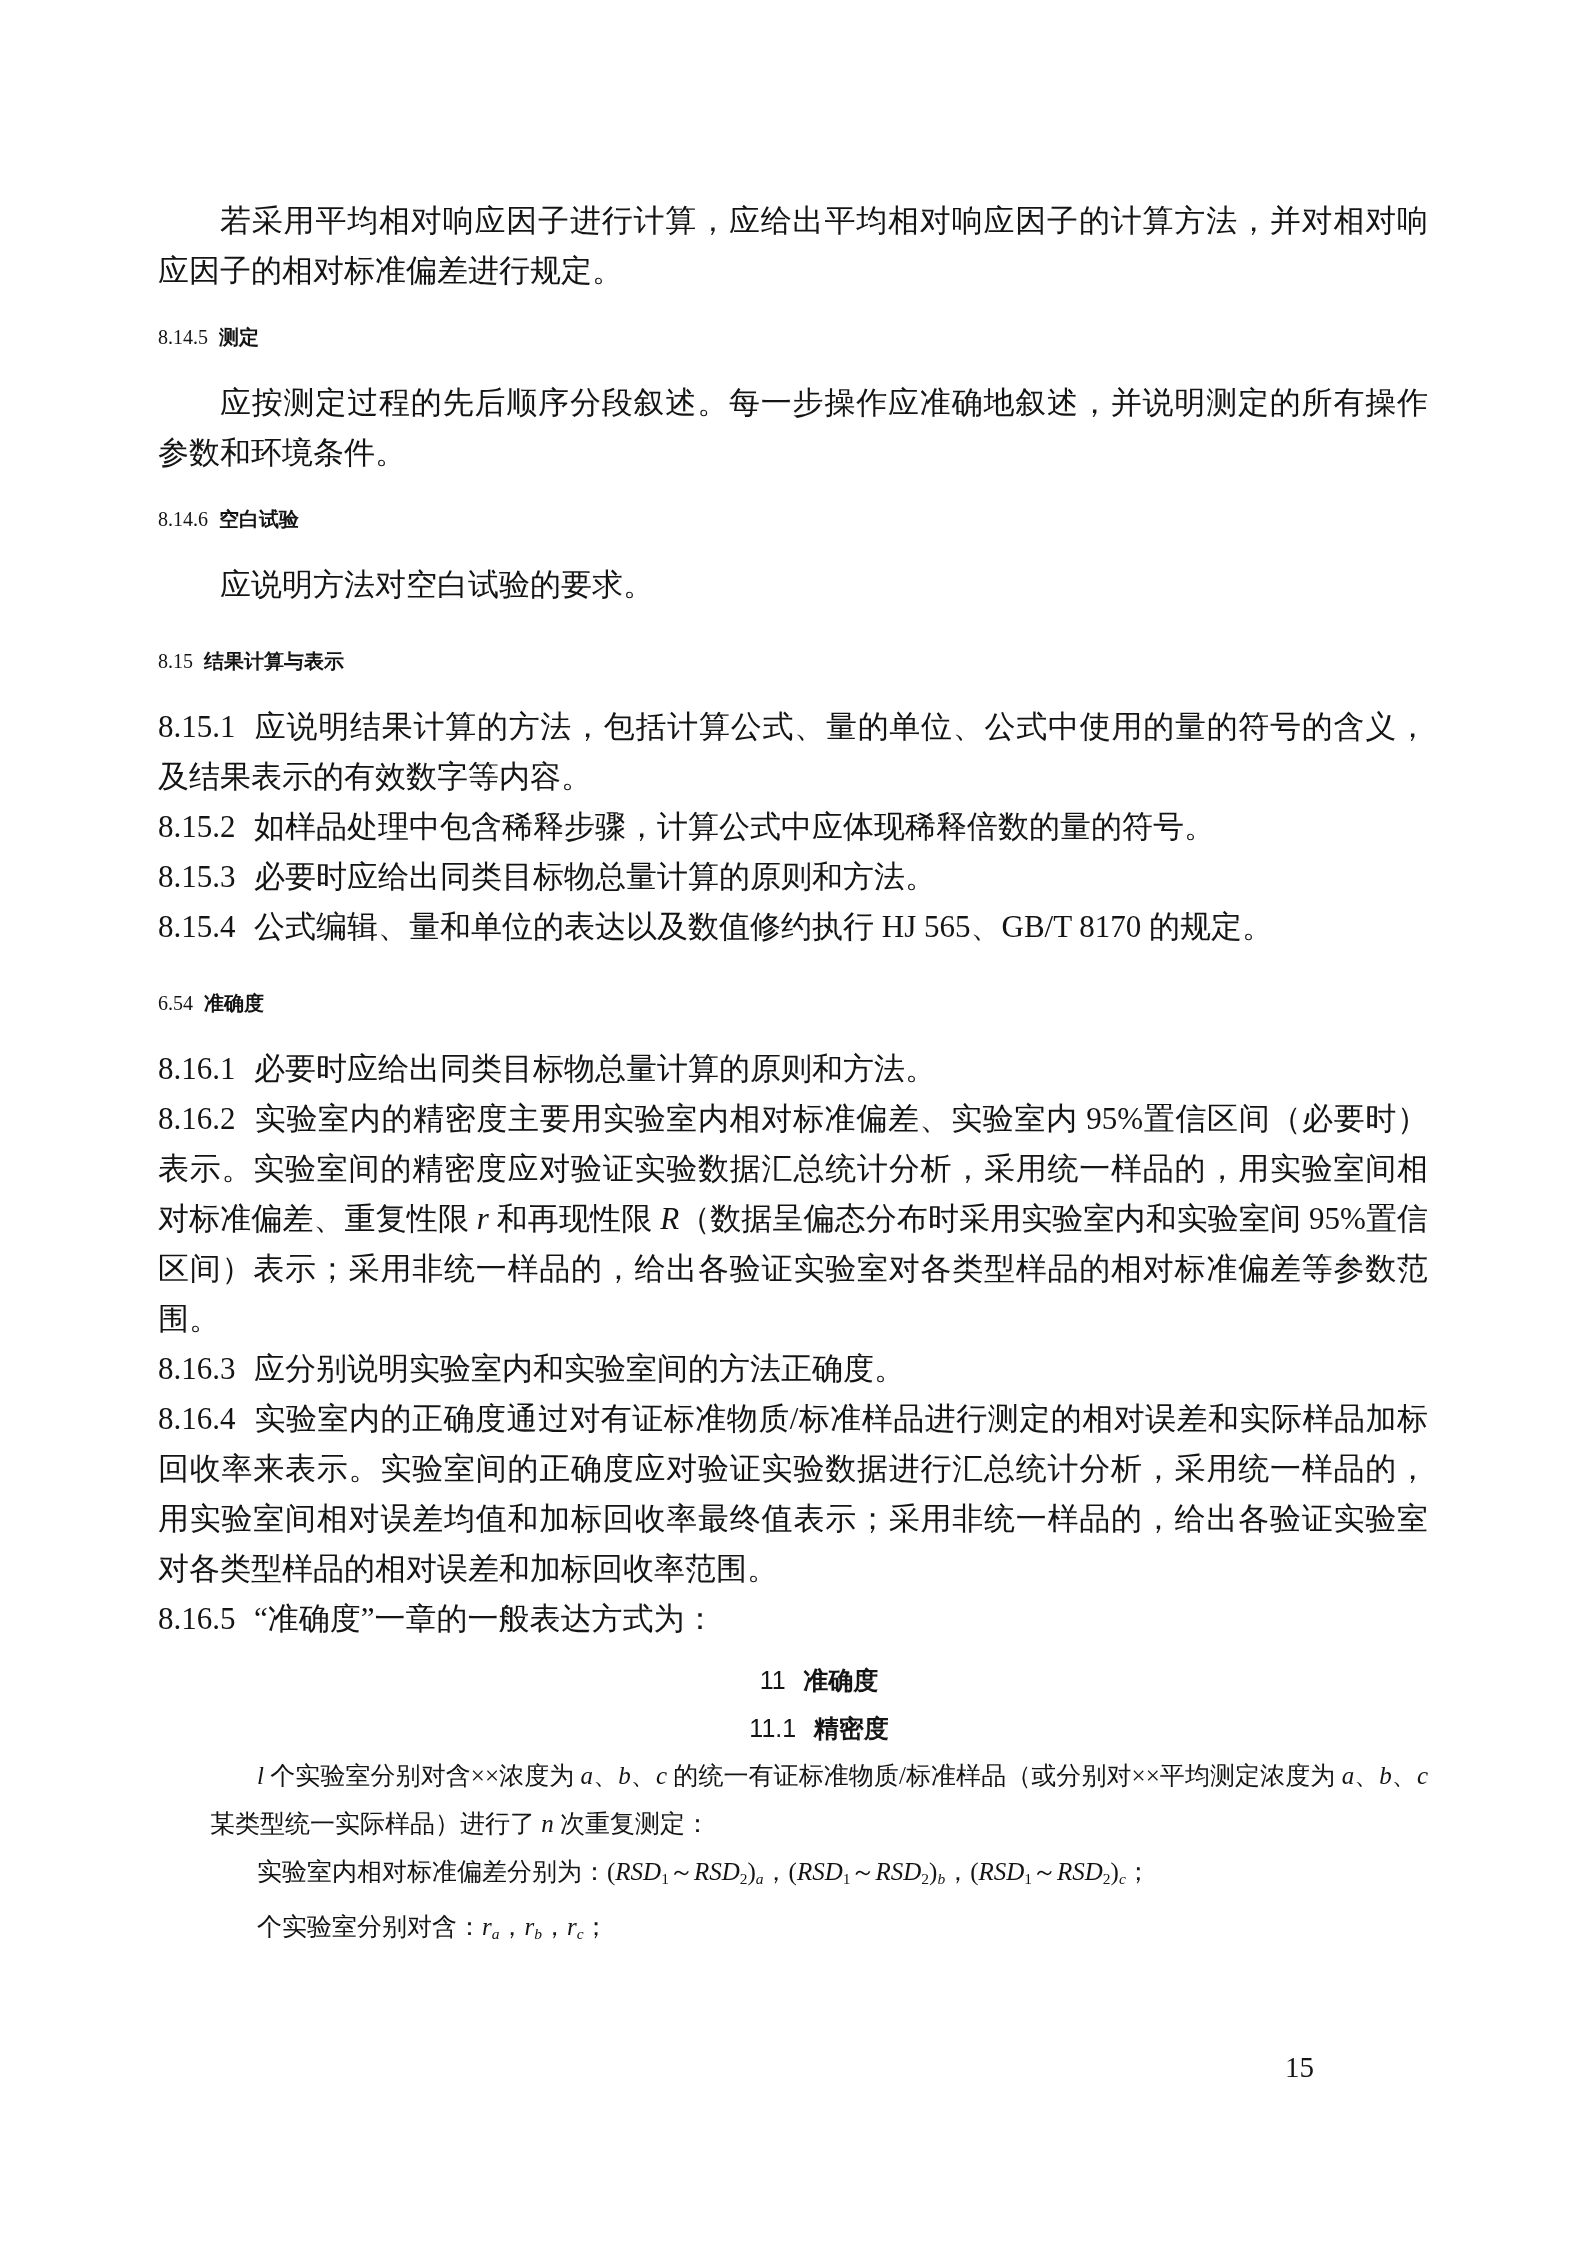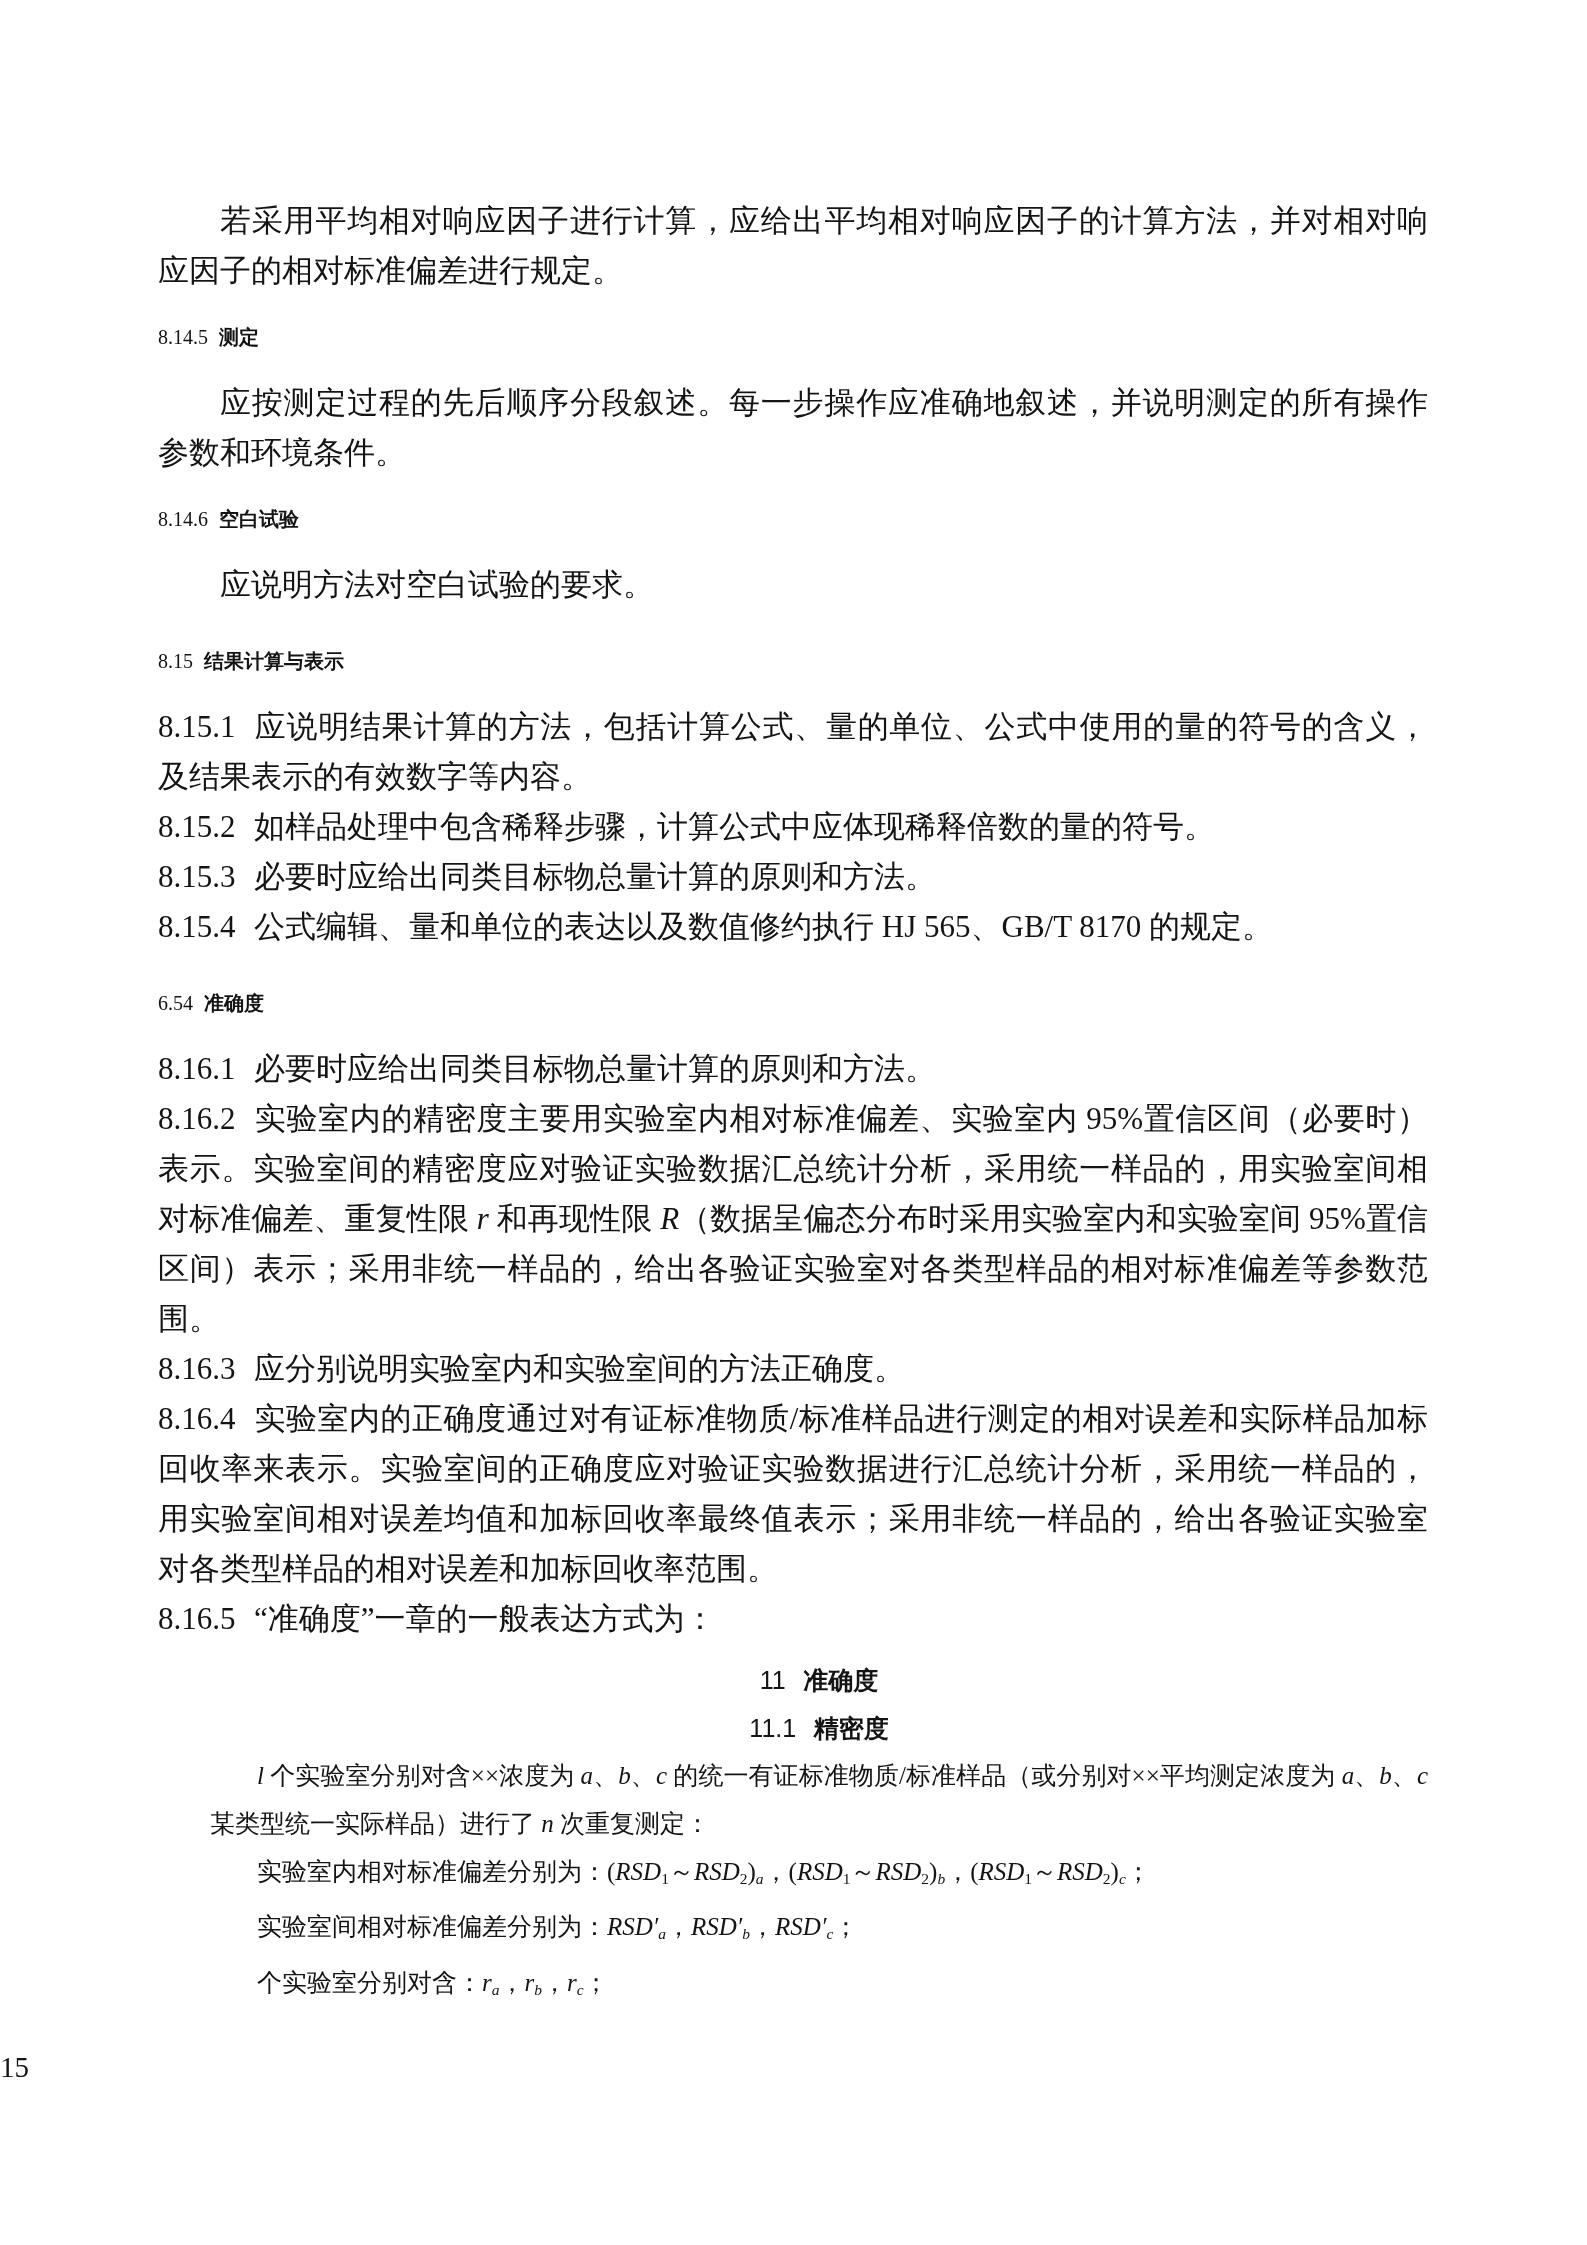--- a/index.html
+++ b/index.html
@@ -40,21 +40,21 @@
   .ex-h.first{margin-top:12px;}
   .ex-h .hnum{font-weight:400;margin-right:0.7em;}
   .ex-para{text-indent:47px;text-align:justify;margin-right:0;}
   .ex-line{text-indent:47px;}
   .seg-r{font-style:normal;}
   .seg-i{font-style:italic;}
   .seg-sub{font-size:0.62em;vertical-align:-0.28em;font-style:normal;}
   .seg-isub{font-size:0.62em;vertical-align:-0.28em;font-style:italic;}
   .page-number{
     position:absolute;left:0;top:2042px;width:1314px;
-    text-align:left;font-size:29px;line-height:50px;
+    text-align:right;font-size:29px;line-height:50px;
   }
 </style>
 </head>
 <body>
 
 <div class="page">
 
   <p class="body indent">若采用平均相对响应因子进行计算，应给出平均相对响应因子的计算方法，并对相对响应因子的相对标准偏差进行规定。</p>
 
   <h3>
@@ -84,19 +84,18 @@
   <p class="body"><span class="inum">8.16.2</span><span><span class="seg-r">实验室内的精密度主要用实验室内相对标准偏差、实验室内 95%置信区间（必要时）表示。实验室间的精密度应对验证实验数据汇总统计分析，采用统一样品的，用实验室间相对标准偏差、重复性限 </span><span class="seg-i">r</span><span class="seg-r"> 和再现性限 </span><span class="seg-i">R</span><span class="seg-r">（数据呈偏态分布时采用实验室内和实验室间 95%置信区间）表示；采用非统一样品的，给出各验证实验室对各类型样品的相对标准偏差等参数范围。</span></span></p>
   <p class="body"><span class="inum">8.16.3</span><span><span class="seg-r">应分别说明实验室内和实验室间的方法正确度。</span></span></p>
   <p class="body"><span class="inum">8.16.4</span><span><span class="seg-r">实验室内的正确度通过对有证标准物质/标准样品进行测定的相对误差和实际样品加标回收率来表示。实验室间的正确度应对验证实验数据进行汇总统计分析，采用统一样品的，用实验室间相对误差均值和加标回收率最终值表示；采用非统一样品的，给出各验证实验室对各类型样品的相对误差和加标回收率范围。</span></span></p>
   <p class="body"><span class="inum">8.16.5</span><span><span class="seg-r">“准确度”一章的一般表达方式为：</span></span></p>
 
   <div class="example">
     <p class="ex-h first"><span class="hnum">11</span><span class="htitle">准确度</span></p>
     <p class="ex-h"><span class="hnum">11.1</span><span class="htitle">精密度</span></p>
     <p class="ex-para"><span class="seg-i">l</span><span class="seg-r"> 个实验室分别对含××浓度为 </span><span class="seg-i">a</span><span class="seg-r">、</span><span class="seg-i">b</span><span class="seg-r">、</span><span class="seg-i">c</span><span class="seg-r"> 的统一有证标准物质/标准样品（或分别对××平均测定浓度为 </span><span class="seg-i">a</span><span class="seg-r">、</span><span class="seg-i">b</span><span class="seg-r">、</span><span class="seg-i">c</span><span class="seg-r"> 某类型统一实际样品）进行了 </span><span class="seg-i">n</span><span class="seg-r"> 次重复测定：</span></p>
     <p class="ex-line"><span>实验室内相对标准偏差分别为：</span><span><span class="seg-r">(</span><span class="seg-i">RSD</span><span class="seg-sub">1</span><span class="seg-r">～</span><span class="seg-i">RSD</span><span class="seg-sub">2</span><span class="seg-r">)</span><span class="seg-isub">a</span><span class="seg-r">，</span><span class="seg-r">(</span><span class="seg-i">RSD</span><span class="seg-sub">1</span><span class="seg-r">～</span><span class="seg-i">RSD</span><span class="seg-sub">2</span><span class="seg-r">)</span><span class="seg-isub">b</span><span class="seg-r">，</span><span class="seg-r">(</span><span class="seg-i">RSD</span><span class="seg-sub">1</span><span class="seg-r">～</span><span class="seg-i">RSD</span><span class="seg-sub">2</span><span class="seg-r">)</span><span class="seg-isub">c</span><span class="seg-r">；</span></span></p>
-    <p class="ex-line"><span>实验室间相对标准偏差分别为：</span><span><span class="seg-i">RSD′</span><span class="seg-isub">a</span><span class="seg-r">，</span><span class="seg-i">RSD′</span><span class="seg-isub">b</span><span class="seg-r">，</span><span class="seg-i">RSD′</span><span class="seg-isub">c</span><span class="seg-r">；</span></span></p>
     <p class="ex-line"><span>个实验室分别对含：</span><span><span class="seg-i">r</span><span class="seg-isub">a</span><span class="seg-r">，</span><span class="seg-i">r</span><span class="seg-isub">b</span><span class="seg-r">，</span><span class="seg-i">r</span><span class="seg-isub">c</span><span class="seg-r">；</span></span></p>
   </div>
 
 </div>
 
 <div class="page-number">15</div>
 
 </body></html>

